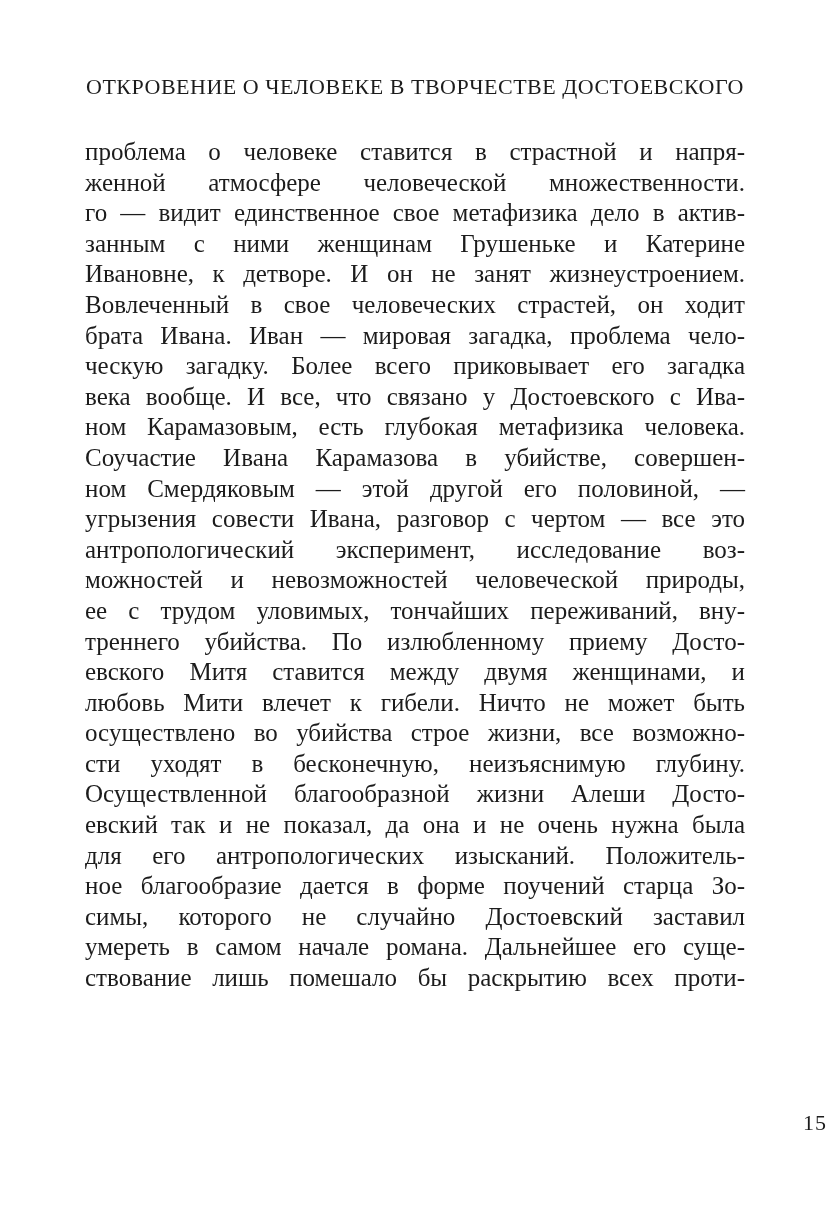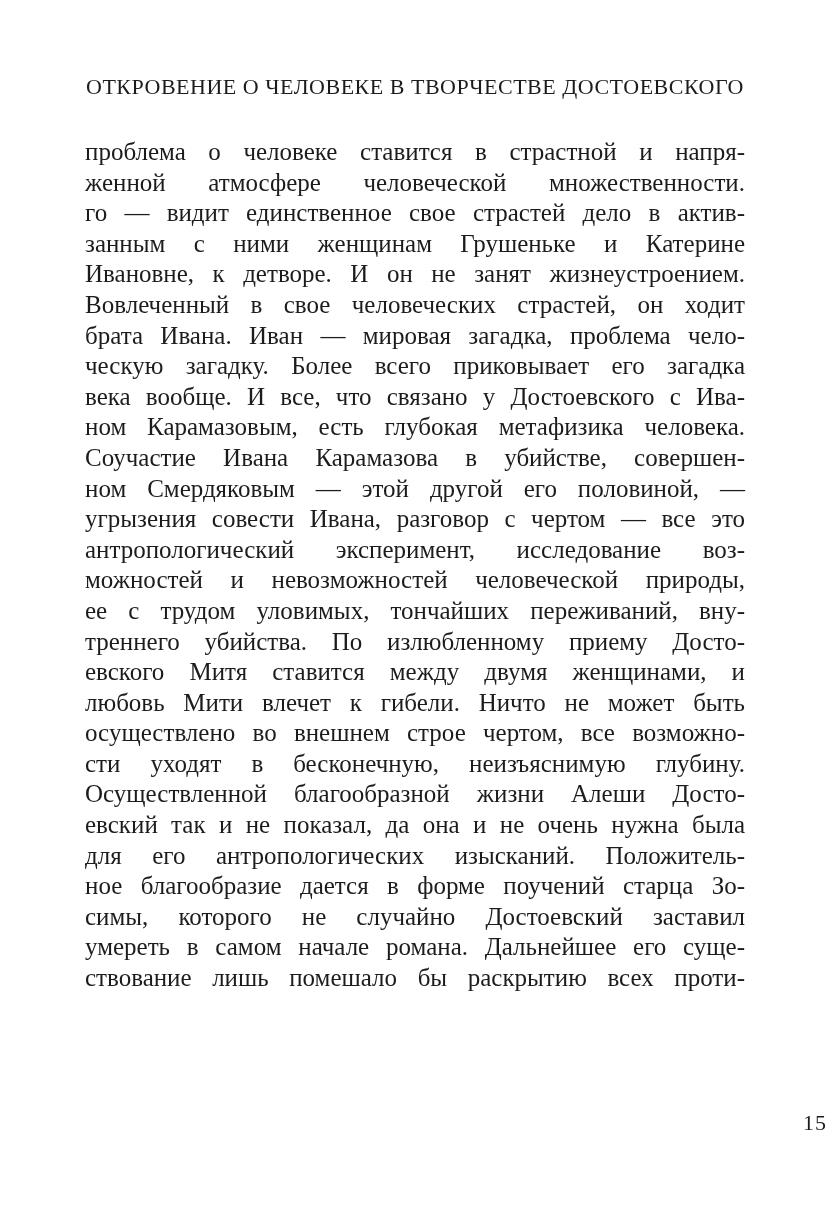--- a/index.html
+++ b/index.html
@@ -57,38 +57,38 @@
 </head>
 <body>
 
 <div class="page">
 
   <div class="running-header">ОТКРОВЕНИЕ О ЧЕЛОВЕКЕ В ТВОРЧЕСТВЕ ДОСТОЕВСКОГО</div>
 
   <div class="body-text">
       <div class="line">проблема о человеке ставится в страстной и напря-</div>
       <div class="line">женной атмосфере человеческой множественности.</div>
-      <div class="line">го — видит единственное свое страстей дело в актив-</div>
+      <div class="line">го — видит единственное свое метафизика дело в актив-</div>
       <div class="line">занным с ними женщинам Грушеньке и Катерине</div>
       <div class="line">Ивановне, к детворе. И он не занят жизнеустроением.</div>
       <div class="line">Вовлеченный в свое человеческих страстей, он ходит</div>
       <div class="line">брата Ивана. Иван — мировая загадка, проблема чело-</div>
       <div class="line">ческую загадку. Более всего приковывает его загадка</div>
       <div class="line">века вообще. И все, что связано у Достоевского с Ива-</div>
       <div class="line">ном Карамазовым, есть глубокая метафизика человека.</div>
       <div class="line">Соучастие Ивана Карамазова в убийстве, совершен-</div>
       <div class="line">ном Смердяковым — этой другой его половиной, —</div>
       <div class="line">угрызения совести Ивана, разговор с чертом — все это</div>
       <div class="line">антропологический эксперимент, исследование воз-</div>
       <div class="line">можностей и невозможностей человеческой природы,</div>
       <div class="line">ее с трудом уловимых, тончайших переживаний, вну-</div>
       <div class="line">треннего убийства. По излюбленному приему Досто-</div>
       <div class="line">евского Митя ставится между двумя женщинами, и</div>
       <div class="line">любовь Мити влечет к гибели. Ничто не может быть</div>
-      <div class="line">осуществлено во внешнем строе чертом, все возможно-</div>
+      <div class="line">осуществлено во убийства строе жизни, все возможно-</div>
       <div class="line">сти уходят в бесконечную, неизъяснимую глубину.</div>
       <div class="line">Осуществленной благообразной жизни Алеши Досто-</div>
       <div class="line">евский так и не показал, да она и не очень нужна была</div>
       <div class="line">для его антропологических изысканий. Положитель-</div>
       <div class="line">ное благообразие дается в форме поучений старца Зо-</div>
       <div class="line">симы, которого не случайно Достоевский заставил</div>
       <div class="line">умереть в самом начале романа. Дальнейшее его суще-</div>
       <div class="line">ствование лишь помешало бы раскрытию всех проти-</div>
     </div>
 

